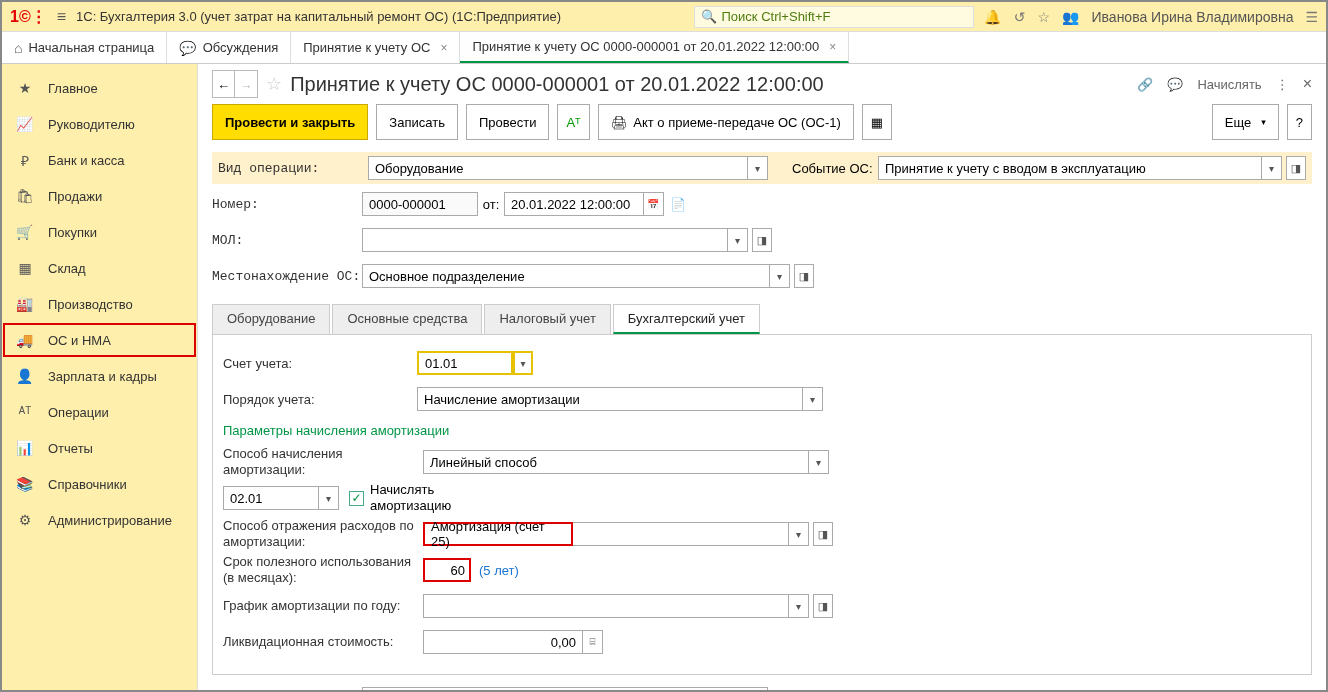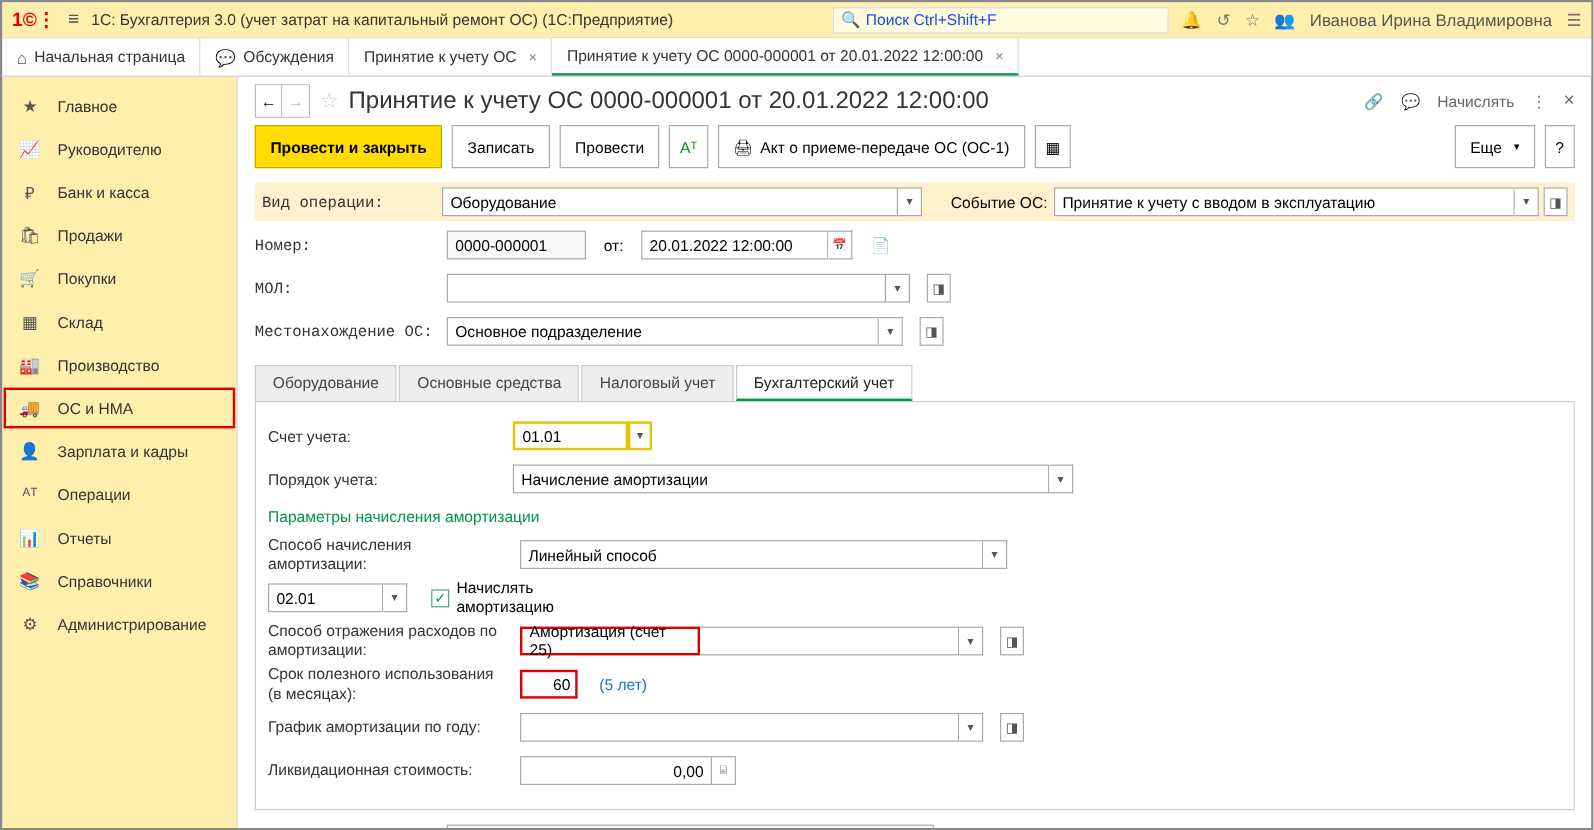--- a/index.html
+++ b/index.html
@@ -45,21 +45,21 @@
   .head-right .ico { cursor: pointer; }
 
   
   .toolbar { display: flex; align-items: center; gap: 8px; margin: 6px 0 12px 0; }
   .btn { border: 1px solid #aaa; background: #fff; height: 36px; padding: 0 12px; display: flex; align-items: center; cursor: pointer; gap: 6px; }
   .btn.yellow { background: #ffdd00; border-color: #c9a800; font-weight: bold; }
   .btn.icon-only { padding: 0 8px; }
   .toolbar-spacer { flex: 1; }
 
   
-  .form-row { display: flex; align-items: center; min-height: 32px; gap: 10px; margin-bottom: 4px; }
+  .form-row { display: flex; align-items: center; min-height: 32px; gap: 0; margin-bottom: 4px; }
   .form-row.tinted { background: #fff1cc; padding: 4px 6px; }
   .label { width: 150px; color: #333; font-family: Liberation Mono, monospace; }
   .label-wide { width: 194px; color: #333; }
   .label-wider { width: 200px; color: #333; line-height: 1.2; }
   .input-wrap { display: flex; }
   .input { border: 1px solid #aaa; height: 24px; padding: 0 6px; background: #fff; display: flex; align-items: center; }
   .dd-btn { border: 1px solid #aaa; border-left: none; width: 20px; height: 24px; display: flex; align-items: center; justify-content: center; background: #fff; cursor: pointer; color: #555; font-size: 10px;}
   .ext-btn { border: 1px solid #aaa; width: 20px; height: 24px; display: flex; align-items: center; justify-content: center; background: #fff; margin-left: 4px; cursor: pointer; color: #555; font-size: 11px;}
   .input.readonly { background: #fafafa; }
   .yellow-border { border: 2px solid #e6c200 !important; }
@@ -83,21 +83,21 @@
 
 <div class="app">
 
   <div class="title-bar">
     <span class="logo">1©⋮</span>
     <span class="hamburger-icon">≡</span>
     <span class="title-text">1С: Бухгалтерия 3.0 (учет затрат на капитальный ремонт ОС)  (1С:Предприятие)</span>
     <div class="title-spacer"></div>
     <div class="search-box">
       <span>🔍</span>
-      <span style="color:#1d4ed8">Поиск Ctrl+Shift+F</span>
+      <span style="color:#4d7c0f">Поиск Ctrl+Shift+F</span>
     </div>
     <div class="title-icons">
       <span>🔔</span>
       <span>↺</span>
       <span>☆</span>
       <span>👥</span>
       <span class="user">Иванова Ирина Владимировна</span>
       <span>☰</span>
     </div>
   </div>
@@ -243,42 +243,42 @@
         <div class="ext-btn">◨</div>
       </div>
 
       <div class="form-row">
         <div class="label">Номер:</div>
         <div class="input readonly" style="width:116px">
             <span>0000-000001</span>
           </div>
         <div style="width:26px;text-align:center">от:</div>
         <div class="input-wrap">
-          <div class="input" style="width:156px">
+          <div class="input" style="width:140px">
               <span>20.01.2022 12:00:00</span>
             </div>
           <div class="dd-btn">📅</div>
         </div>
         <span style="margin-left:6px;color:#090">📄</span>
       </div>
 
       <div class="form-row">
         <div class="label">МОЛ:</div>
         <div class="input-wrap" style="width:386px">
           <div class="input" style="flex:1">
               <span></span>
             </div>
           <div class="dd-btn">▾</div>
         </div>
         <div class="ext-btn">◨</div>
       </div>
 
       <div class="form-row">
         <div class="label">Местонахождение ОС:</div>
-        <div class="input-wrap" style="width:380px">
+        <div class="input-wrap" style="width:428px">
           <div class="input" style="flex:1">
               <span>Основное подразделение</span>
             </div>
           <div class="dd-btn">▾</div>
         </div>
         <div class="ext-btn">◨</div>
       </div>
 
       <div class="sub-tabs">
         <div class="sub-tab">Оборудование</div>
@@ -293,21 +293,21 @@
           <div class="input-wrap">
             <div class="input yellow-border" style="width:96px">
                 <span>01.01</span>
               </div>
             <div class="dd-btn yellow-border" style="border-left:none">▾</div>
           </div>
         </div>
 
         <div class="form-row">
           <div class="label-wide">Порядок учета:</div>
-          <div class="input-wrap" style="width:467px">
+          <div class="input-wrap" style="width:406px">
             <div class="input" style="flex:1">
                 <span>Начисление амортизации</span>
               </div>
             <div class="dd-btn">▾</div>
           </div>
         </div>
 
         <div class="section-title">Параметры начисления амортизации</div>
 
         <div class="form-row">

